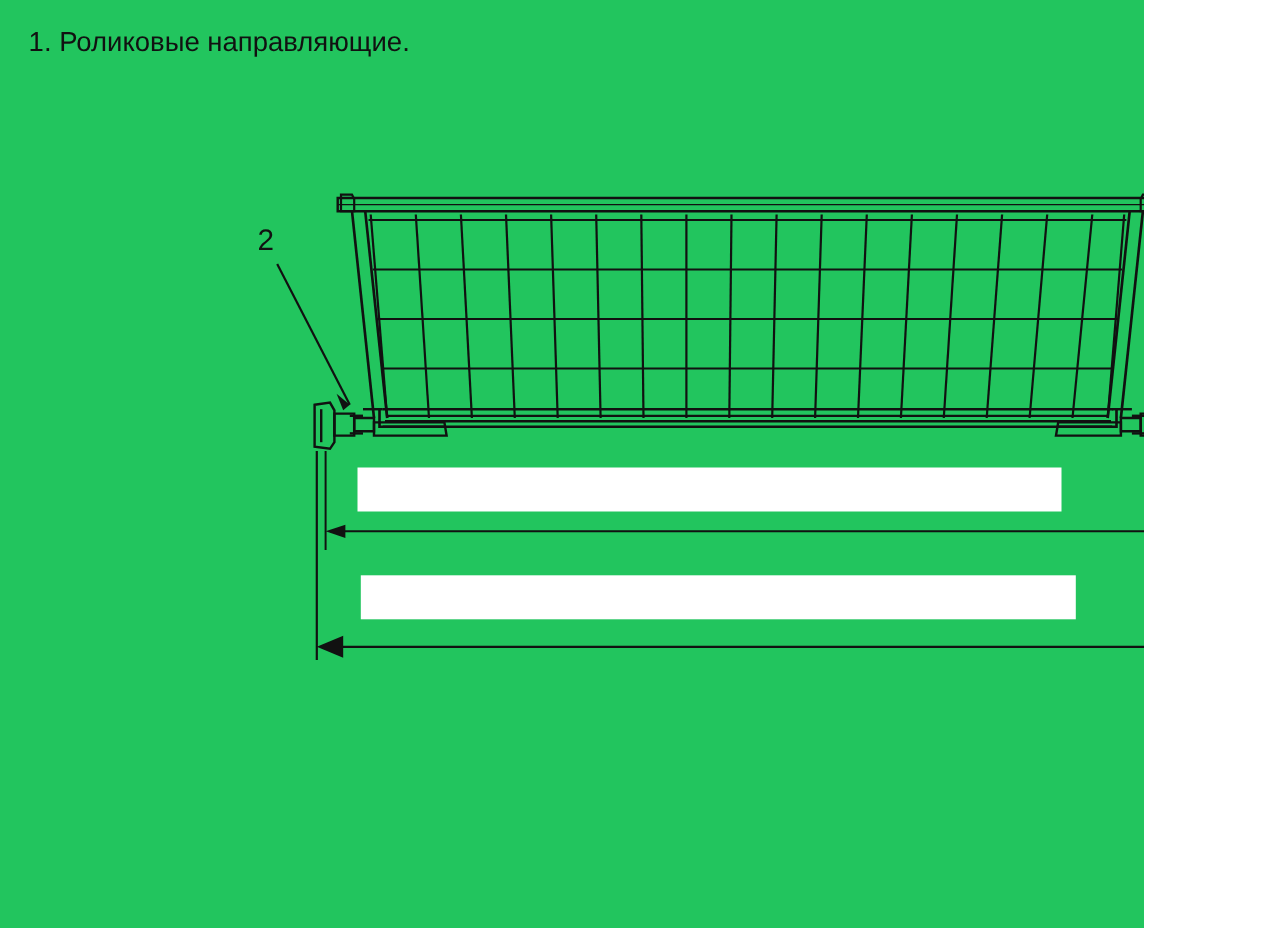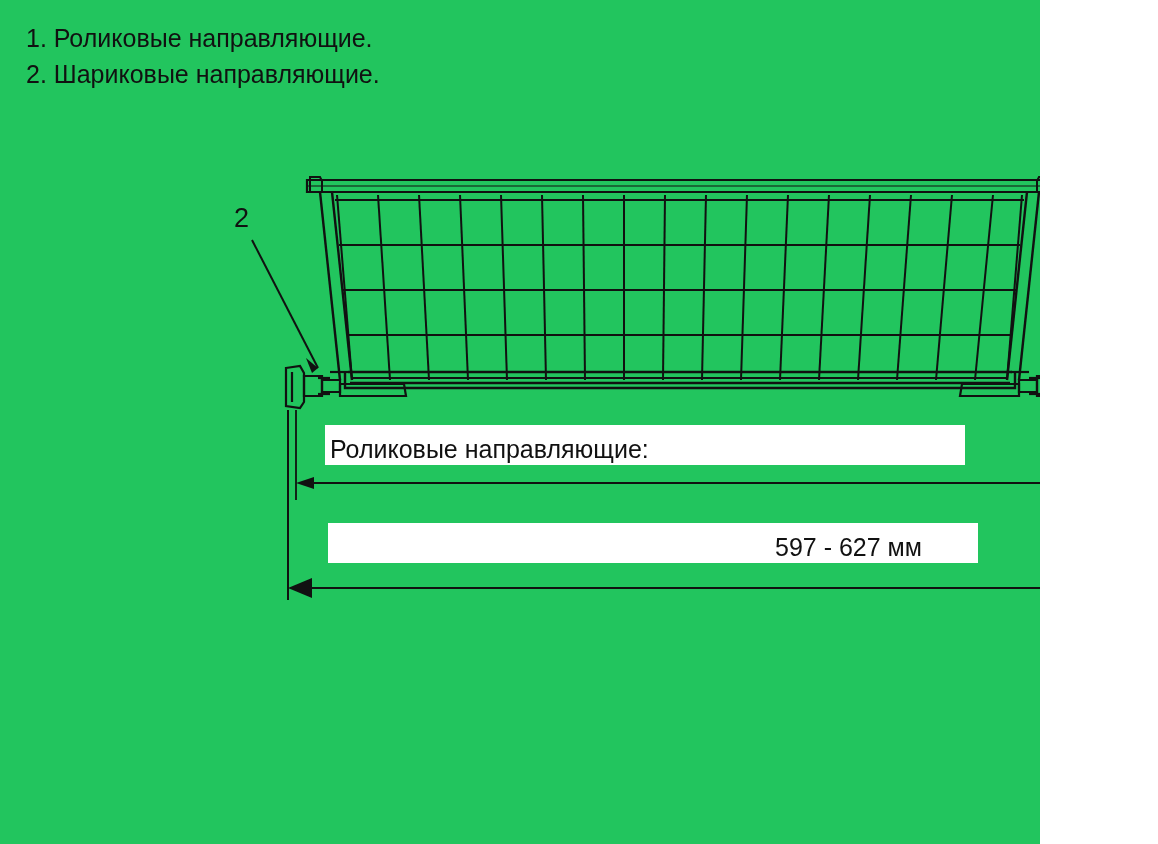--- a/index.html
+++ b/index.html
@@ -74,21 +74,20 @@
   }
   svg { display: block; }
 </style>
 </head>
 <body>
 
 <div id="page">
 
   <div class="legend">
     <div class="legend-line">1. Роликовые направляющие.</div>
-    <div class="legend-line">2. Шариковые направляющие.</div>
   </div>
 
   <div class="diagram">
 
     <svg width="1158" height="500" viewBox="0 0 1158 500">
 
       <g fill="none" stroke="#111111" stroke-width="2.2">
         <path d="M307,40 L1052,40 L1052,52 L307,52 Z"></path>
         <line x1="307" y1="46" x2="1052" y2="46" stroke-width="1.2"></line>
       </g>
@@ -192,18 +191,16 @@
         <polygon points="1072,448 1048,438 1048,458"></polygon>
       </g>
 
       <rect x="325" y="285" width="640" height="40" fill="#ffffff"></rect>
       <rect x="328" y="383" width="650" height="40" fill="#ffffff"></rect>
     </svg>
 
     <div class="callout-num" id="callout-2">2</div>
     <div class="callout-num" id="callout-1">1</div>
 
-    <div class="dim-label" id="dim-roller-label">Роликовые направляющие:</div>
-
-    <div class="dim-label" id="dim-ball-value">597 - 627 мм</div>
+
 
   </div>
 </div>
 
 </body></html>

